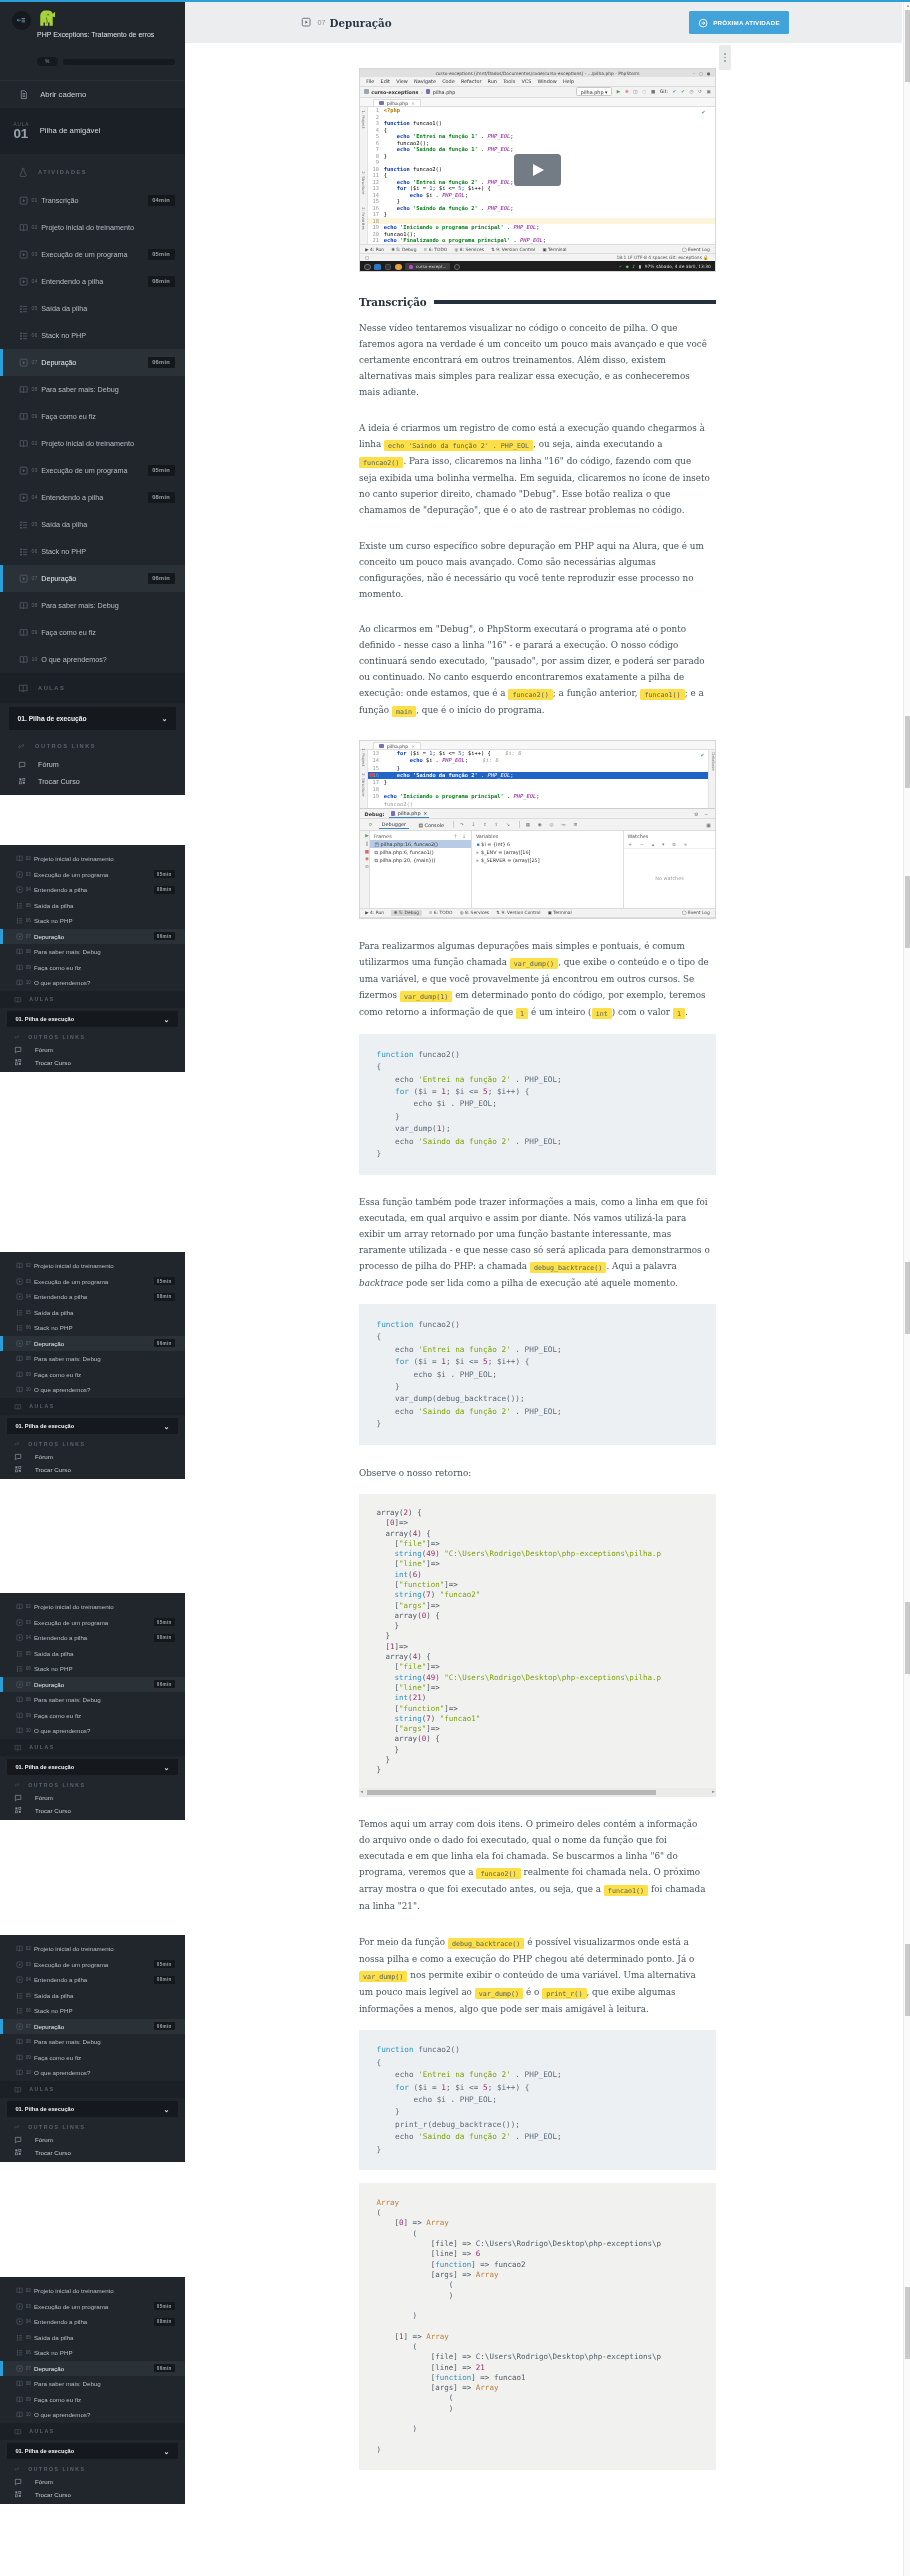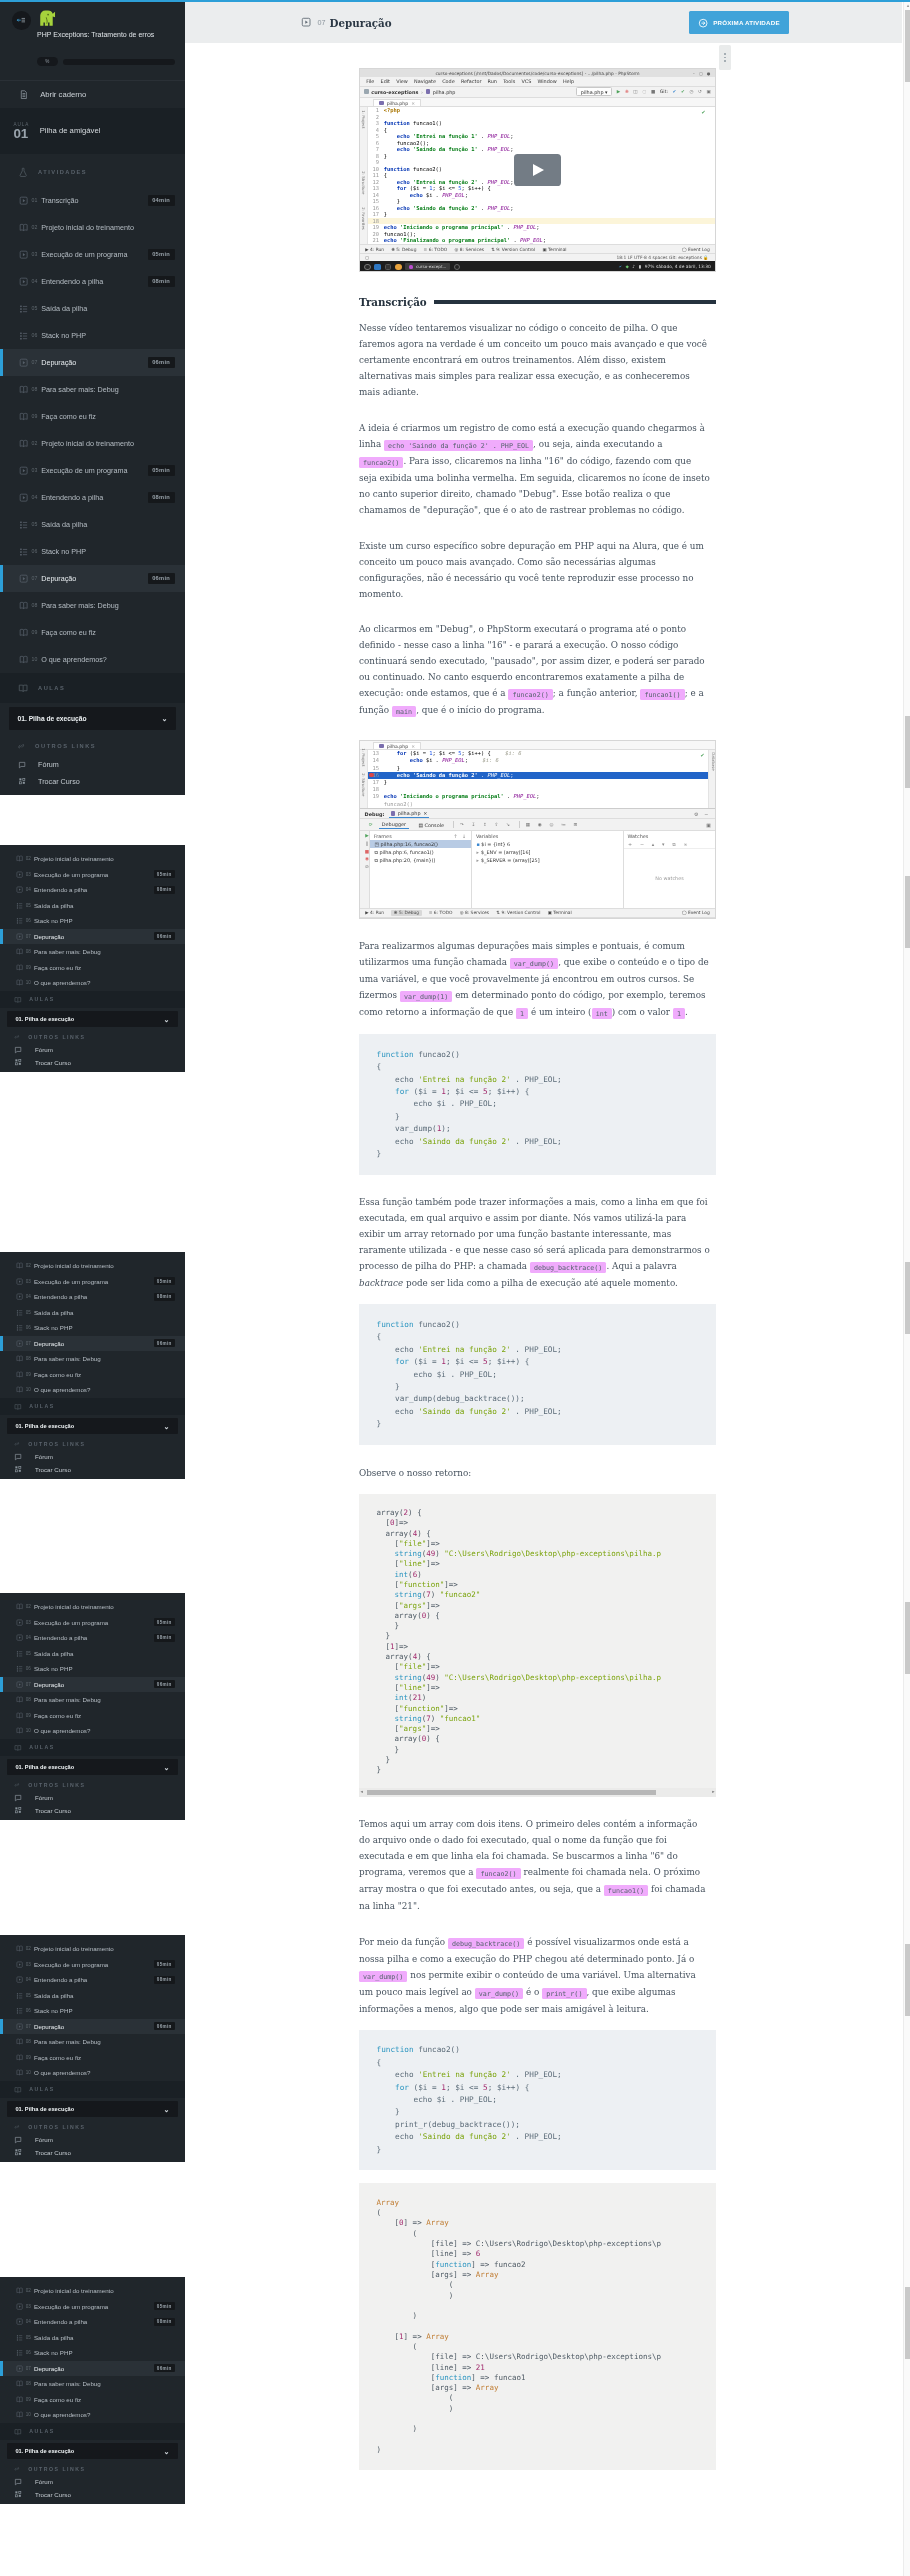--- a/index.html
+++ b/index.html
@@ -149,21 +149,21 @@
   .dbg-watches{width:91px}
   .wtools{color:#888;letter-spacing:3.1px;padding:1px 4.1px;border-bottom:0.5px solid #eee}
   .nowatch{flex:1;display:flex;align-items:center;justify-content:center;color:#999}
 
   
   .trhead{display:flex;align-items:center;margin-top:24px}
   .trhead h2{font-size:10.3px;font-weight:bold;color:#24313d;font-family:"DejaVu Serif",serif}
   .trrule{flex:1;height:4.1px;background:#25323e;margin-left:7.2px}
   .tpar{font-family:"DejaVu Serif",serif;font-size:8.8px;line-height:16px;color:#46525e;margin-top:19.6px;max-width:351px}
   .tpar:first-of-type{margin-top:12.4px}
-  .icode{font-family:"DejaVu Sans Mono",monospace;font-size:6.7px;background:#f0abfc;color:#55626d;padding:1.5px 4.1px;border-radius:1.5px;white-space:nowrap}
+  .icode{font-family:"DejaVu Sans Mono",monospace;font-size:6.7px;background:#fde047;color:#55626d;padding:1.5px 4.1px;border-radius:1.5px;white-space:nowrap}
   .cblock{margin-top:13px;background:#edf0f3;padding:14.4px 17.5px;overflow:hidden}
   .cblock pre{font-family:"DejaVu Sans Mono",monospace;font-size:7.7px;line-height:12.4px;color:#5b6b78;white-space:pre}
   .oblock{background:#f1f1f0}
   .oblock pre{line-height:10.3px;font-size:7.5px;color:#4e5a64}
   .tk-kw{color:#2b95c0}
   .tk-str{color:#7aa30b}
   .tk-num{color:#a12a6d}
   .tk-arr{color:#c07d33}
   .hscroll{margin:12.4px -17.5px -14.4px;height:8.8px;background:#ebebea;position:relative}
   .hscroll .thumb{position:absolute;left:8.2px;top:1.5px;height:5.7px;width:81%;background:#b7b7b7;cursor:pointer}

